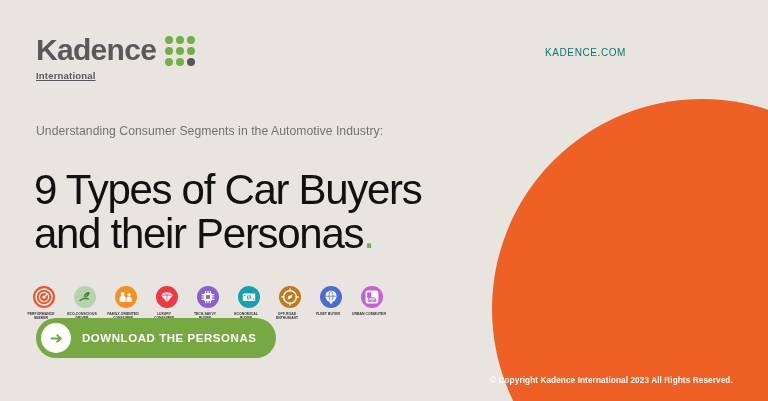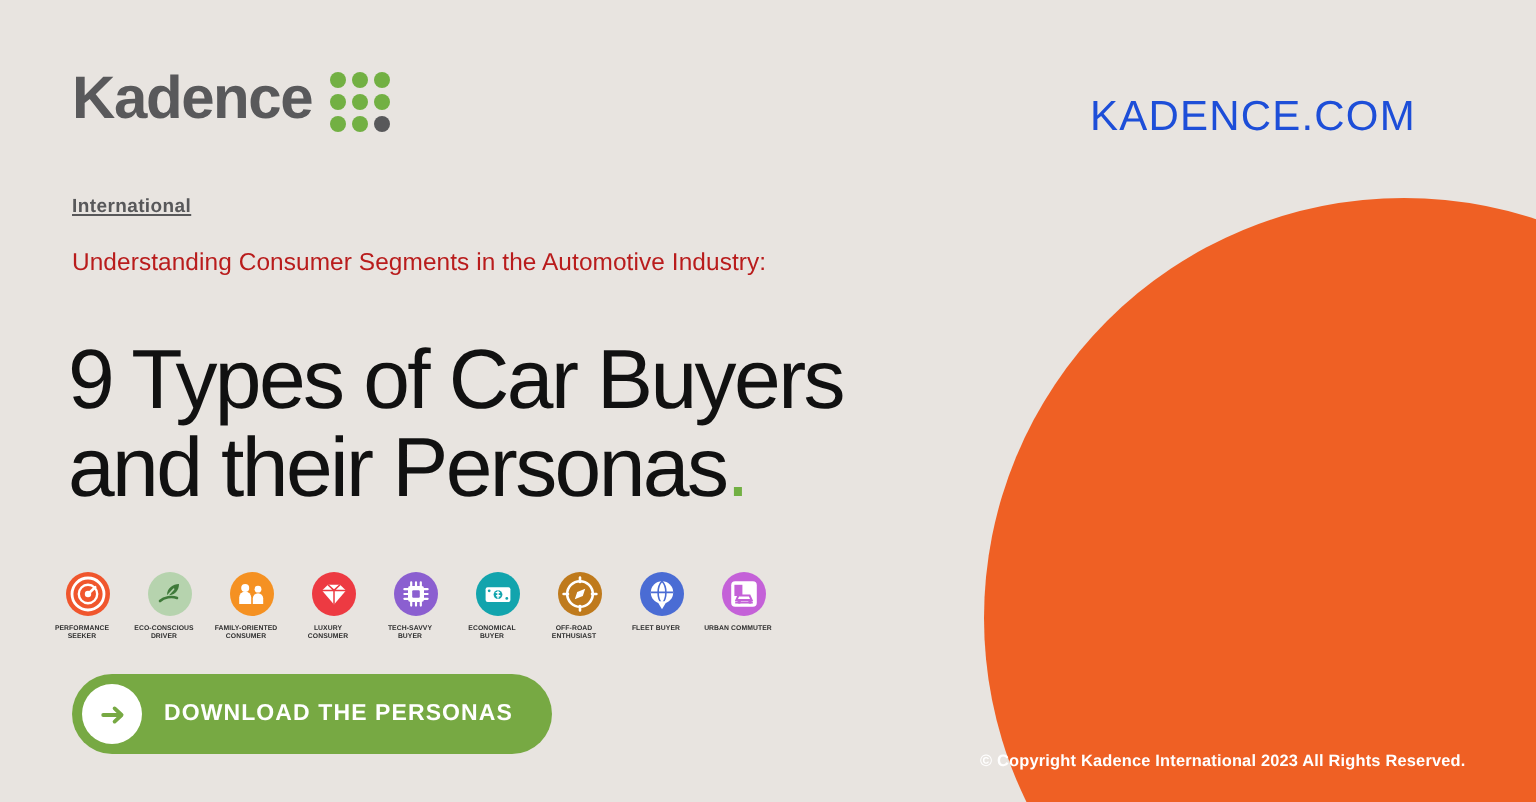--- a/index.html
+++ b/index.html
@@ -34,21 +34,20 @@
   }
 
   
   .logo-block {
     position: absolute;
     left: 36px;
     top: 34px;
     display: flex;
     flex-direction: column;
     align-items: flex-start;
-    gap: 28px;
   }
   .logo-row {
     display: flex;
     align-items: center;
   }
   .logo-word {
     font-size: 30px;
     font-weight: 700;
     letter-spacing: -0.7px;
     color: #59595b;
@@ -79,33 +78,33 @@
     letter-spacing: 0.2px;
     color: #58585a;
     text-decoration: underline;
   }
 
   
   .site-url {
     position: absolute;
     left: 545px;
     top: 47px;
-    font-size: 21px;
+    font-size: 10px;
     letter-spacing: 0.6px;
-    color: #1d4ed8;
+    color: #0f766e;
     font-weight: 400;
   }
 
   
   .eyebrow {
     position: absolute;
     left: 36px;
     top: 124px;
     font-size: 12.2px;
-    color: #b91c1c;
+    color: #737373;
     letter-spacing: 0.05px;
   }
   .headline {
     position: absolute;
     left: 34px;
     top: 140px;
     width: 430px;
     font-size: 42px;
     line-height: 44px;
     font-weight: 400;
@@ -149,21 +148,21 @@
     color: #2f2f2f;
     width: 34px;
     margin-left: -6px;
     text-transform: uppercase;
   }
 
   
   .cta {
     position: absolute;
     left: 36px;
-    top: 337px;
+    top: 318px;
     height: 40px;
     padding: 0 20px 0 5px;
     border-radius: 22px;
     background: #77a943;
     display: flex;
     align-items: center;
     gap: 11px;
     cursor: pointer;
     border: none;
   }

